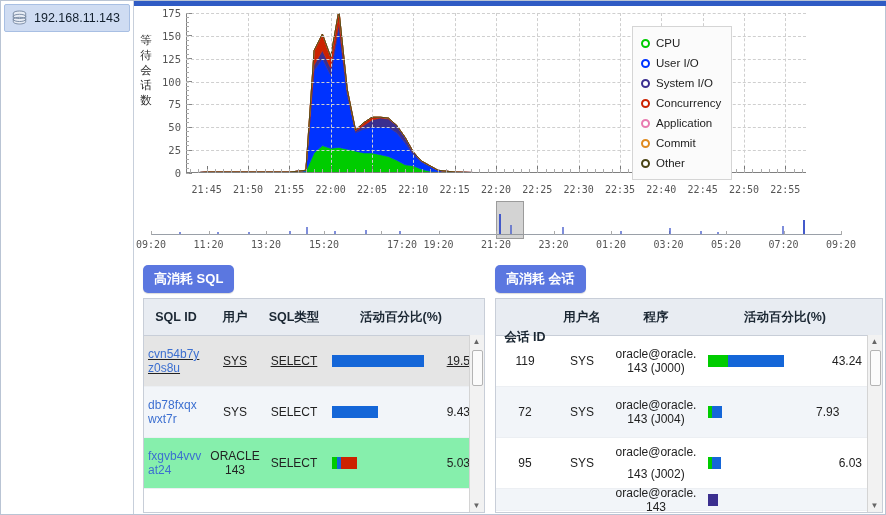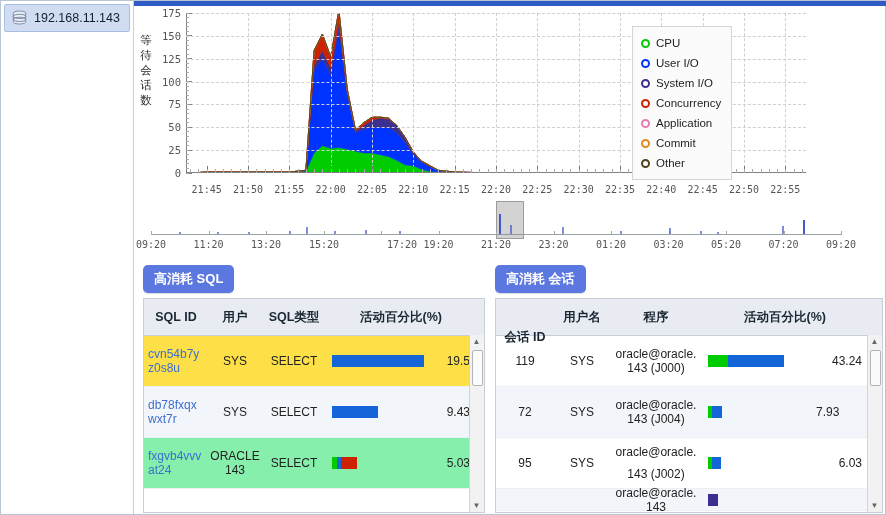--- a/index.html
+++ b/index.html
@@ -396,21 +396,21 @@
     <span class="tabbtn">高消耗 SQL</span>
   </div>
   <div class="panel" style="left:142px;top:297px;width:342px;height:215px;">
     <div class="thead">
       <div class="th" style="width:64px;">SQL ID</div>
       <div class="th" style="width:54px;">用户</div>
       <div class="th" style="width:64px;">SQL类型</div>
       <div class="th" style="width:150px;">活动百分比(%)</div>
     </div>
     <div id="sqlrows">
-        <div class="trow" style="height: 51px; background: #fde047;">
+        <div class="trow" style="height: 51px; background: #e5e5e5; text-decoration: underline;">
           <div class="td idlink" style="width: 64px; padding: 0px 4px; box-sizing: border-box;">cvn54b7yz0s8u</div>
           <div class="td" style="width: 54px; line-height: 14px; word-break: break-all;">SYS</div>
           <div class="td" style="width: 64px;">SELECT</div>
           <div style="width: 150px; display: flex; align-items: center; gap: 0px;">
             <div style="width: 98px; display: flex; justify-content: flex-start; padding-left: 6px; box-sizing: border-box;">
               <div class="bar">
                 <div class="bseg" style="width: 96px; background: rgb(20, 102, 216);"></div>
               </div>
             </div>
             <div class="td" style="width: 46px; text-align: right;">19.5</div>

